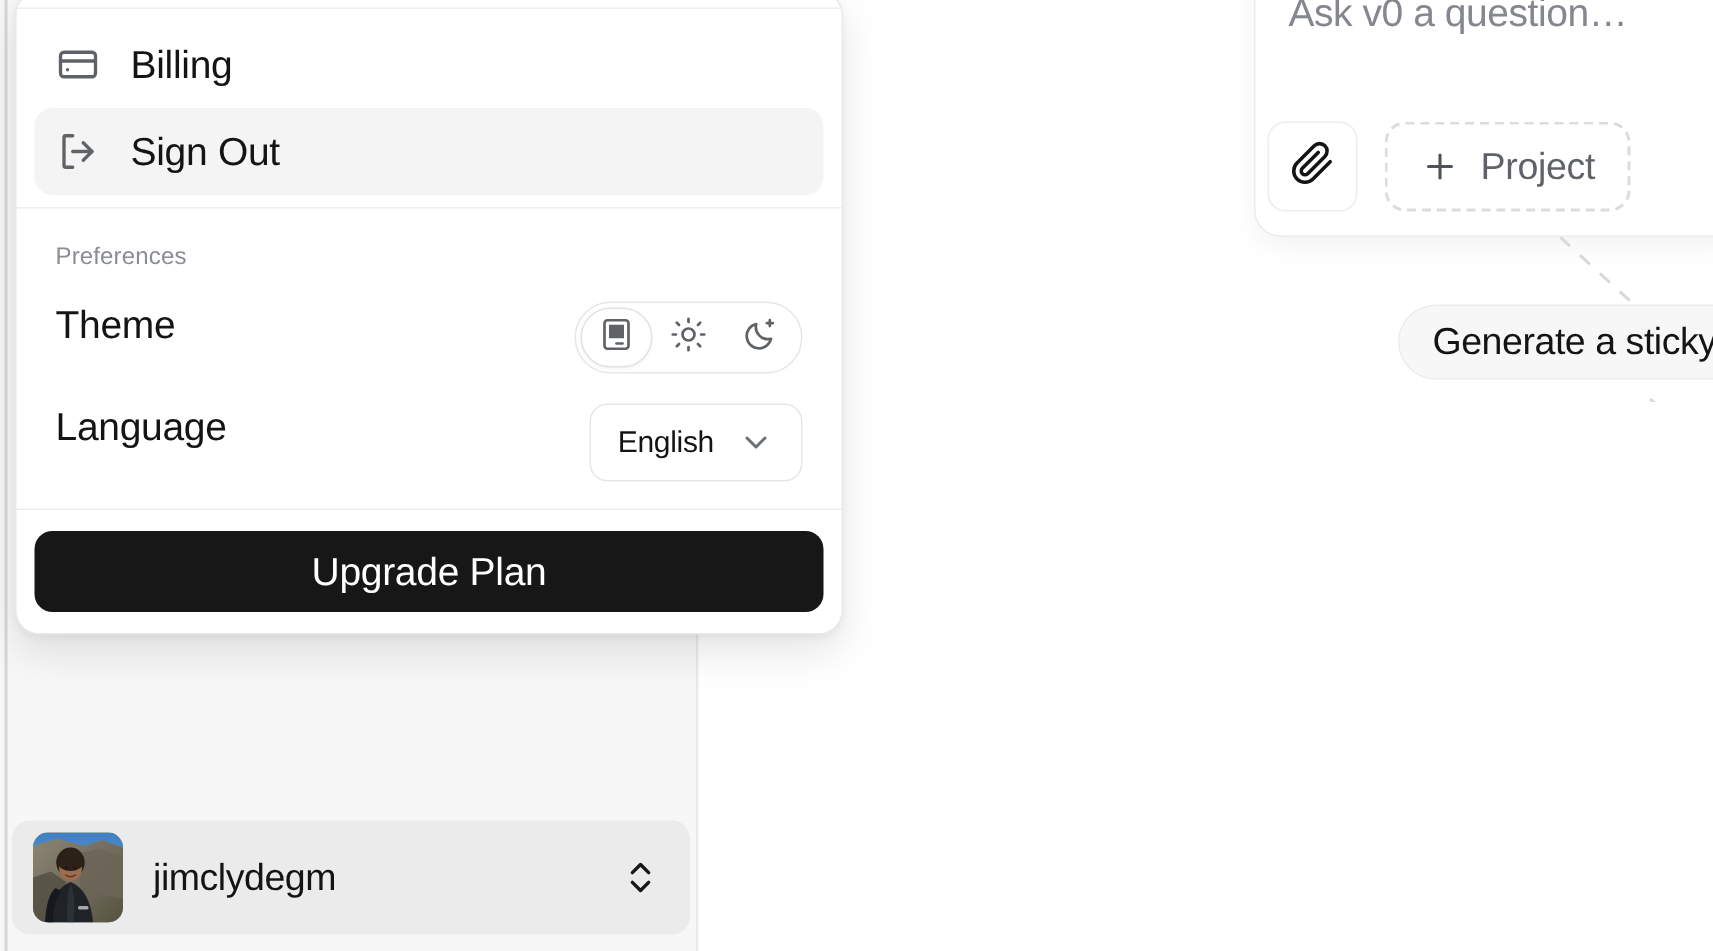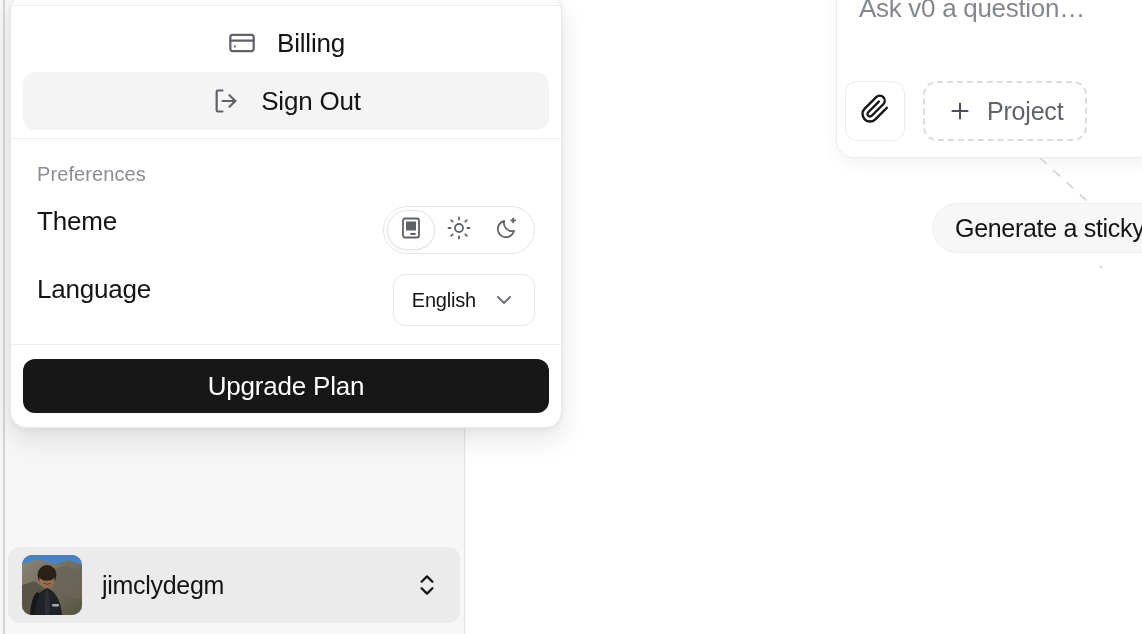--- a/index.html
+++ b/index.html
@@ -78,21 +78,20 @@
   
   .menu-item {
     display: flex;
     align-items: center;
     gap: 20px;
     height: 58px;
     padding: 0 14px;
     border-radius: 12px;
     cursor: pointer;
     background: transparent;
-    justify-content: center;
   }
   .menu-item.is-active { background: #f4f4f4; }
 
   .menu-item .mi-icon {
     width: 30px;
     height: 30px;
     flex: 0 0 30px;
     display: flex;
     align-items: center;
     justify-content: center;
@@ -100,21 +99,21 @@
   }
   .menu-item .mi-label {
     font-size: 26px;
     color: #141414;
     letter-spacing: -0.2px;
     line-height: 1;
   }
 
   
   .prefs-heading {
-    font-size: 20px;
+    font-size: 16px;
     color: #8a8d93;
     padding: 16px 14px 10px 14px;
     letter-spacing: 0.1px;
   }
 
   .pref-row {
     display: flex;
     justify-content: space-between;
     padding: 10px 14px;
     min-height: 60px;

